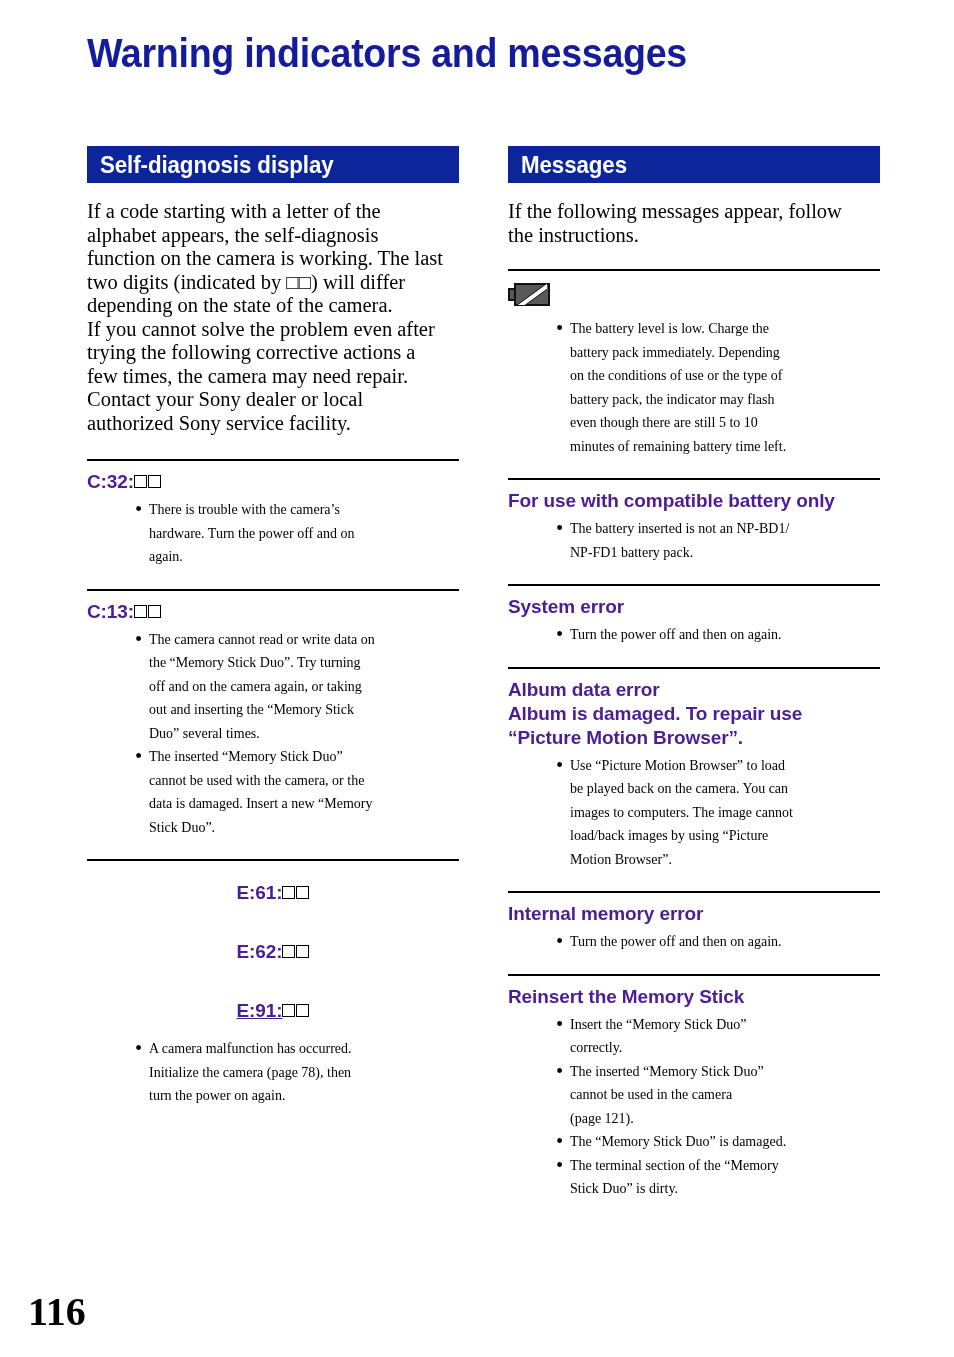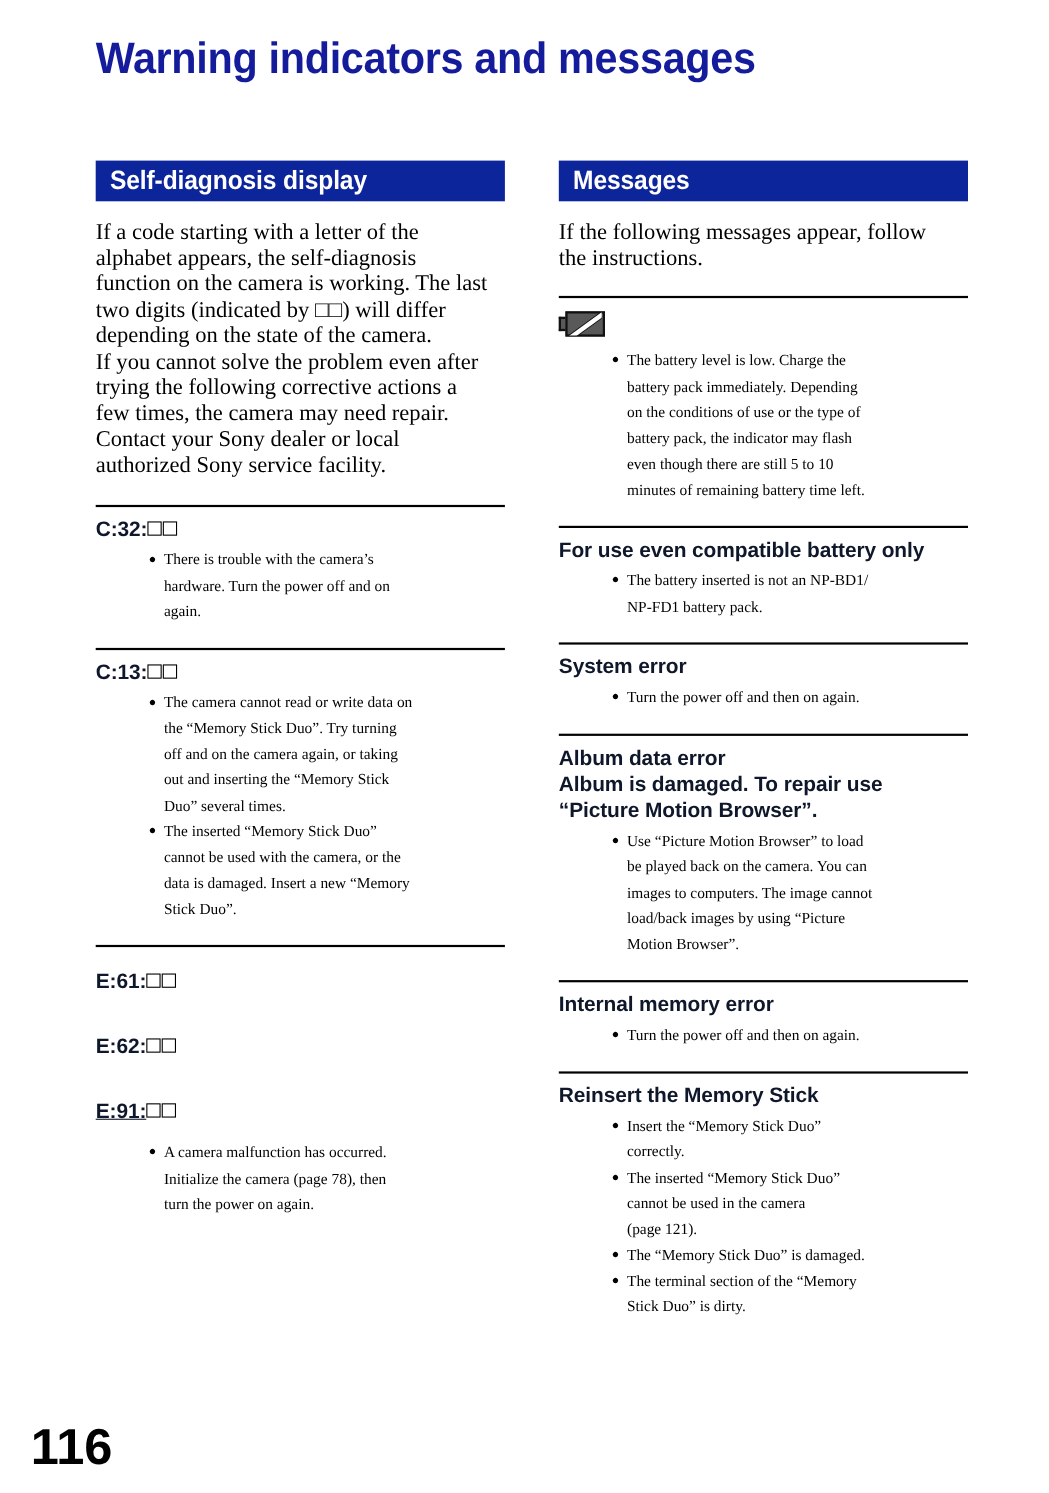--- a/index.html
+++ b/index.html
@@ -81,21 +81,21 @@
   }
 
   
   .subsec { }
   .subsec-head {
     font-family: "Liberation Sans", sans-serif;
     font-weight: bold;
     font-size: 19px;
     line-height: 24px;
     letter-spacing: -0.1px;
-    color: #0f172a;
+    color: #4c1d95;
   }
   .subsec-head .ln { display: block; }
 
   .box {
     display: inline-block;
     width: 13px;
     height: 13px;
     border: 1.6px solid #000;
     box-sizing: border-box;
     vertical-align: 0px;
@@ -178,23 +178,23 @@
     transform: rotate(-36deg);
     transform-origin: center;
     box-shadow: 0 0 0 0.8px #111;
   }
 
   
   .page-number {
     position: absolute;
     left: 28px;
     top: 1288px;
-    font-family: Liberation Sans, sans-serif;
+    font-family: Liberation Serif, serif;
     font-weight: bold;
-    font-size: 46px;
+    font-size: 40px;
     color: #000;
     letter-spacing: 0px;
   }
 </style>
 </head>
 <body>
 
 <div class="page">
 
   <div class="page-title">Warning indicators and messages</div>
@@ -245,21 +245,21 @@
             <li>
               <span class="ln">The inserted “Memory Stick Duo”</span>
               <span class="ln">cannot be used with the camera, or the</span>
               <span class="ln">data is damaged. Insert a new “Memory</span>
               <span class="ln">Stick Duo”.</span>
             </li>
           </ul>
         </div>
         <div class="subsec">
           <div class="rule" style="margin-top: 20px;"></div>
-          <div class="subsec-head" style="margin-top: 9px; line-height: 45px;">
+          <div class="subsec-head" style="margin-top: 9px; line-height: 45px; text-align: center;">
             <span class="ln"><span>E:61:</span><span class="box"></span><span class="box"></span></span>
             <span class="ln" style="margin-top: 14px;"><span>E:62:</span><span class="box"></span><span class="box"></span></span>
             <span class="ln" style="margin-top: 14px; text-decoration: underline;"><span>E:91:</span><span class="box"></span><span class="box"></span></span>
           </div>
           <ul class="bullets" style="margin-top: 4px;">
             <li>
               <span class="ln">A camera malfunction has occurred.</span>
               <span class="ln">Initialize the camera (page 78), then</span>
               <span class="ln">turn the power on again.</span>
             </li>
@@ -293,21 +293,21 @@
               <span class="ln">on the conditions of use or the type of</span>
               <span class="ln">battery pack, the indicator may flash</span>
               <span class="ln">even though there are still 5 to 10</span>
               <span class="ln">minutes of remaining battery time left.</span>
             </li>
           </ul>
         </div>
         <div class="subsec">
           <div class="rule" style="margin-top: 20px;"></div>
           <div class="subsec-head" style="margin-top: 9px;">
-            <span class="ln"><span>For use even compatible battery only</span></span>
+            <span class="ln"><span>For use with compatible battery only</span></span>
           </div>
           <ul class="bullets" style="margin-top: 4px;">
             <li>
               <span class="ln">The battery inserted is not an NP-BD1/</span>
               <span class="ln">NP-FD1 battery pack.</span>
             </li>
           </ul>
         </div>
         <div class="subsec">
           <div class="rule" style="margin-top: 20px;"></div>

